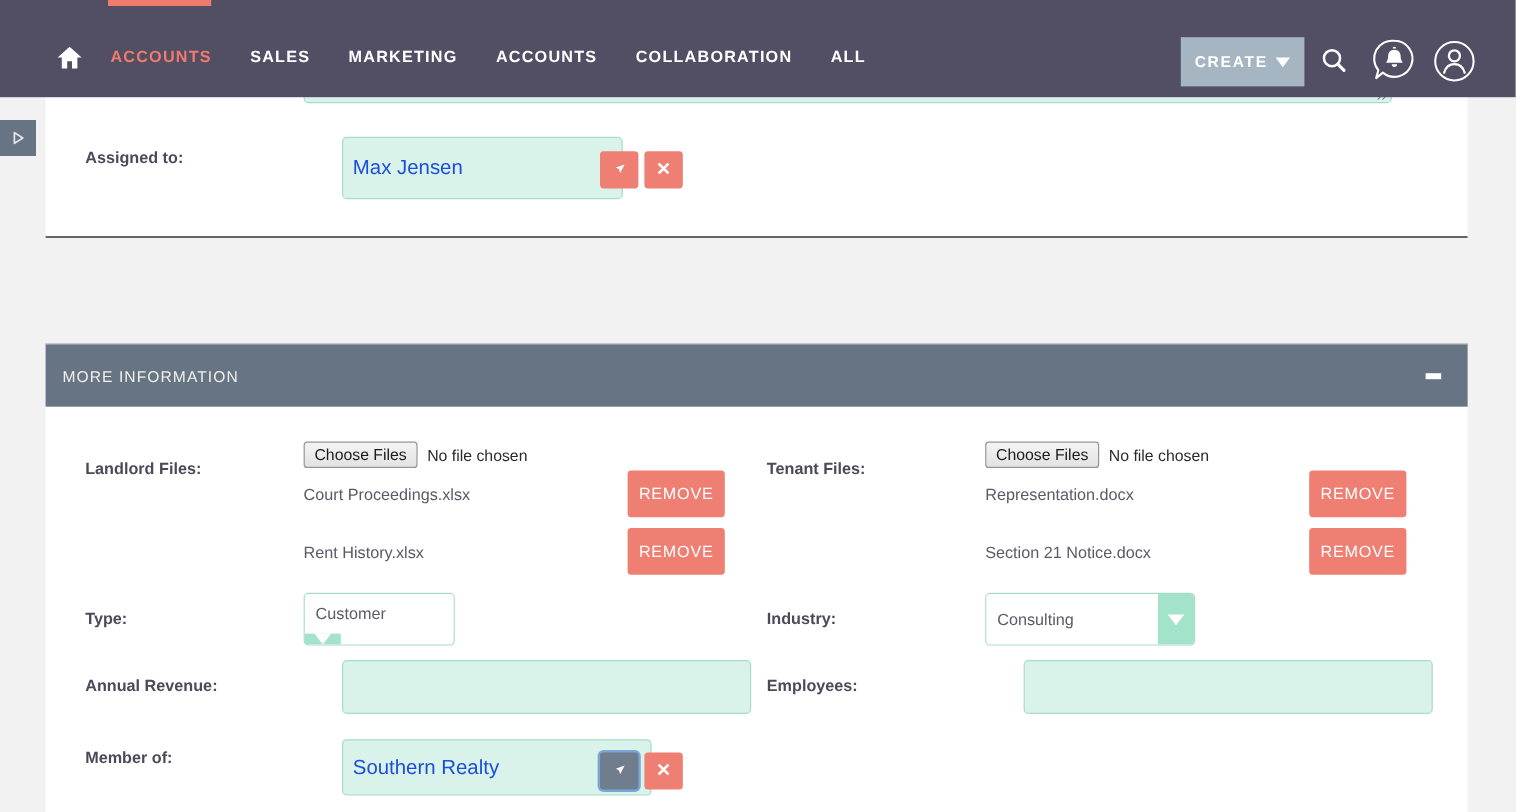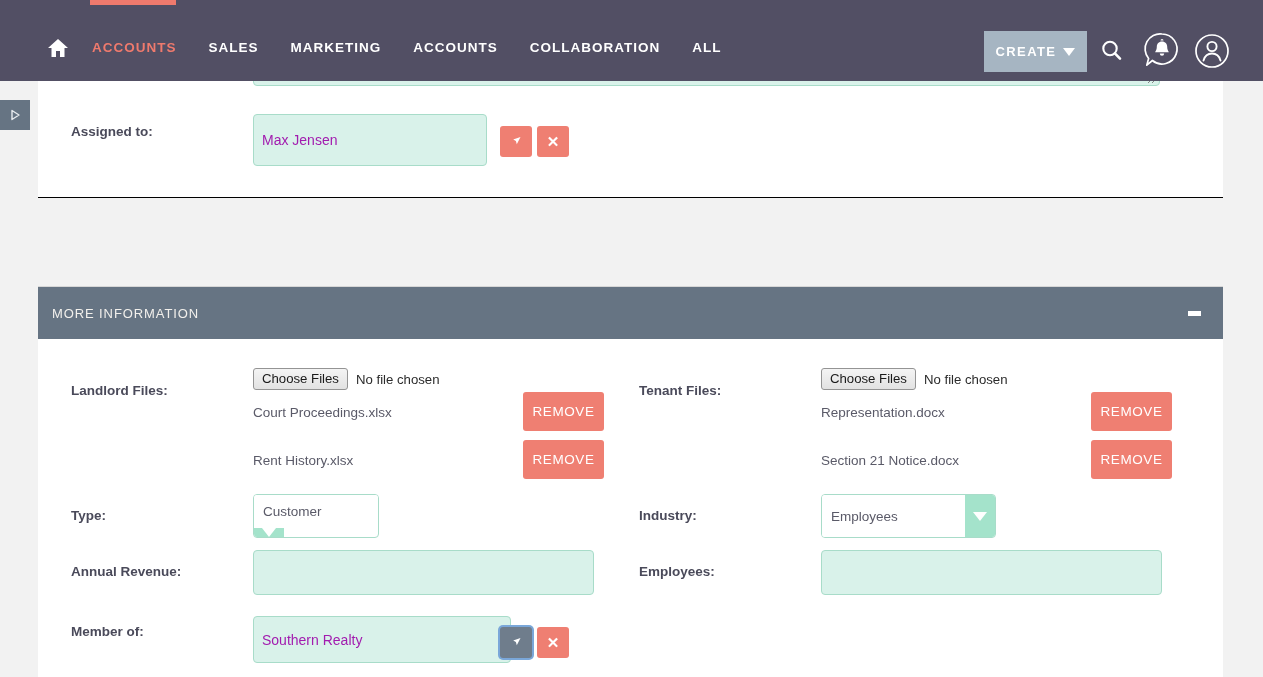--- a/index.html
+++ b/index.html
@@ -118,25 +118,26 @@
     color: #4a4a5a;
     font-size: 13.5px;
     font-weight: bold;
     white-space: nowrap;
   }
   .mint-input {
     position: absolute;
     background: #d9f2ea;
     border: 1px solid #a8dcc9;
     border-radius: 4px;
-    color: #a21caf;
-    font-size: 14px;
+    color: #1d4ed8;
+    font-size: 17px;
     font-family: inherit;
     padding: 0 8px;
     outline: none;
+    margin-left: 32px;
   }
   .mint-input::placeholder { color: #9aa0a6; }
 
   .sq-btn {
     position: absolute;
     width: 32px; height: 31px;
     background: #ef7f72;
     border: none;
     border-radius: 3px;
     display: flex; align-items: center; justify-content: center;
@@ -373,21 +374,21 @@
     <div class="field-label" style="left:33px; top:169px;">Type:</div>
     <div class="select-wrap" style="left:215px; top:155px; width:126px;flex-direction:column;">
       <div class="select-value">Customer</div>
       <div class="select-arrow-box">
         <span class="select-arrow"></span>
       </div>
     </div>
 
     <div class="field-label" style="left:601px; top:169px;">Industry:</div>
     <div class="select-wrap" style="left:783px; top:155px; width:175px;">
-      <div class="select-value">Employees</div>
+      <div class="select-value">Consulting</div>
       <div class="select-arrow-box">
         <span class="select-arrow"></span>
       </div>
     </div>
 
     <div class="field-label" style="left:33px; top:225px;">Annual Revenue:</div>
     <input class="mint-input" style="left: 215px; top: 211px; width: 341px; height: 45px;" value="">
 
     <div class="field-label" style="left:601px; top:225px;">Employees:</div>
     <input class="mint-input" style="left: 783px; top: 211px; width: 341px; height: 45px;" value="">

